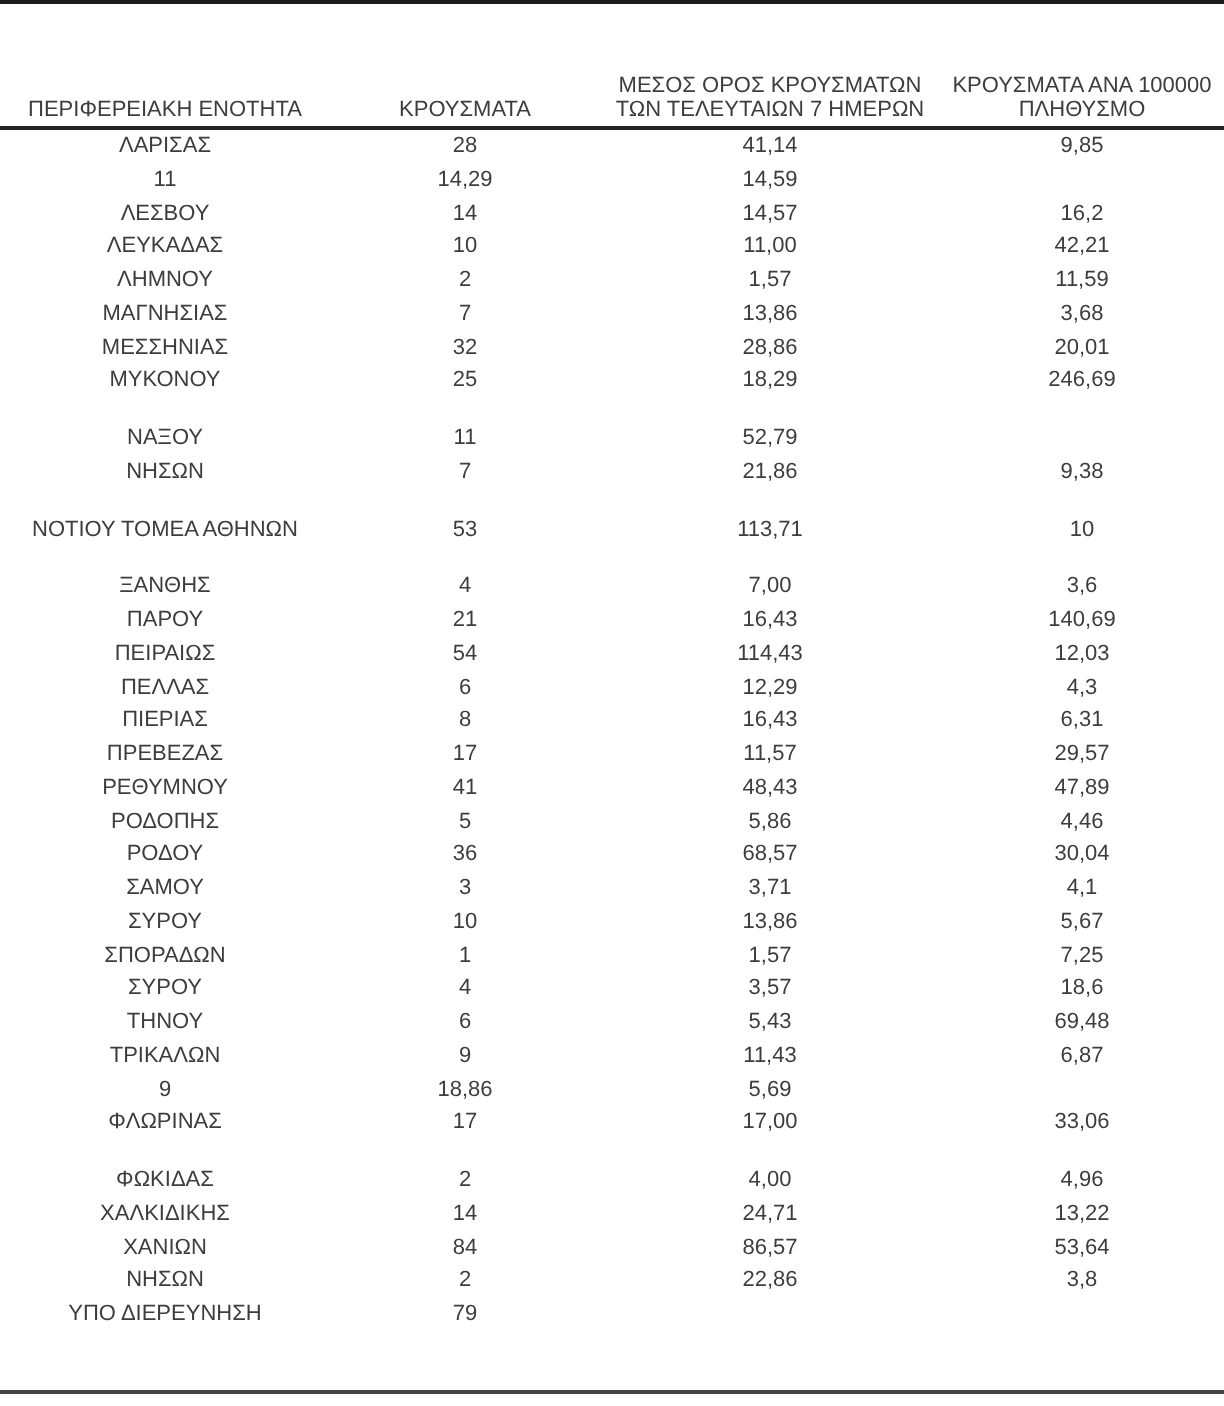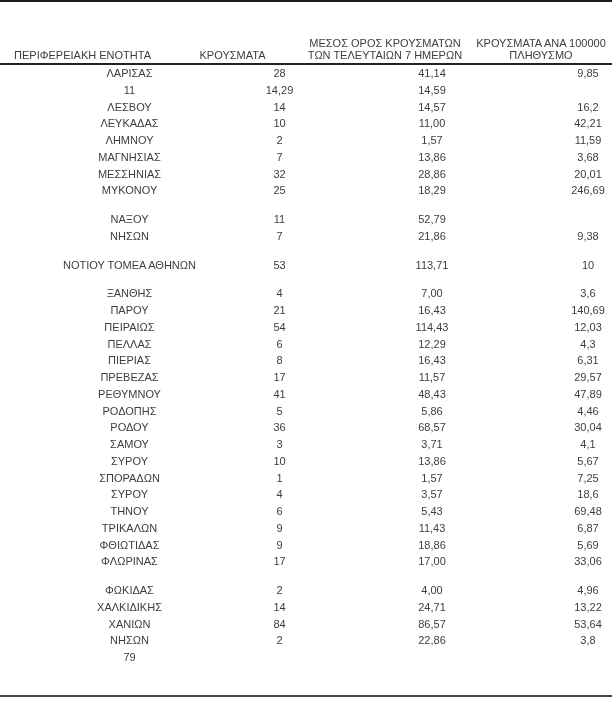--- a/index.html
+++ b/index.html
@@ -12,21 +12,21 @@
   .table{position:absolute;left:0;top:2px;width:612px;padding-top:35px;}
   .header-row{
     display:grid;grid-template-columns:165px 135px 170px 142px;
     align-items:end;border-bottom:2px solid #222222;padding-bottom:2px;
   }
   .th{
     display:flex;flex-direction:column;justify-content:flex-end;
     text-align:center;font-size:11px;line-height:12px;color:#3d3d3d;
   }
   .th span{display:block;text-align:center;}
-  .section{margin-top:12px;margin-left:47px;}
+  .section{margin-top:12px;}
   .section:first-child{margin-top:0;}
   .row{
     display:grid;grid-template-columns:165px 135px 170px 142px;
     height:16.75px;align-items:center;
   }
   .td{text-align:center;font-size:11px;line-height:16.75px;white-space:nowrap;color:#3d3d3d;}
 </style>
 </head>
 <body>
 
@@ -205,21 +205,20 @@
             <div class="td">5,43</div>
             <div class="td">69,48</div>
           </div>
           <div class="row">
             <div class="td">ΤΡΙΚΑΛΩΝ</div>
             <div class="td">9</div>
             <div class="td">11,43</div>
             <div class="td">6,87</div>
           </div>
           <div class="row">
-            <div class="td">ΦΘΙΩΤΙΔΑΣ</div>
             <div class="td">9</div>
             <div class="td">18,86</div>
             <div class="td">5,69</div>
           </div>
           <div class="row">
             <div class="td">ΦΛΩΡΙΝΑΣ</div>
             <div class="td">17</div>
             <div class="td">17,00</div>
             <div class="td">33,06</div>
           </div>
@@ -243,20 +242,21 @@
             <div class="td">86,57</div>
             <div class="td">53,64</div>
           </div>
           <div class="row">
             <div class="td">ΝΗΣΩΝ</div>
             <div class="td">2</div>
             <div class="td">22,86</div>
             <div class="td">3,8</div>
           </div>
           <div class="row">
+            <div class="td">ΥΠΟ ΔΙΕΡΕΥΝΗΣΗ</div>
             <div class="td">79</div>
             <div class="td"></div>
             <div class="td"></div>
           </div>
         </div>
       </div>
   </div>
   <div class="rule-bottom"></div>
 </div>
 

